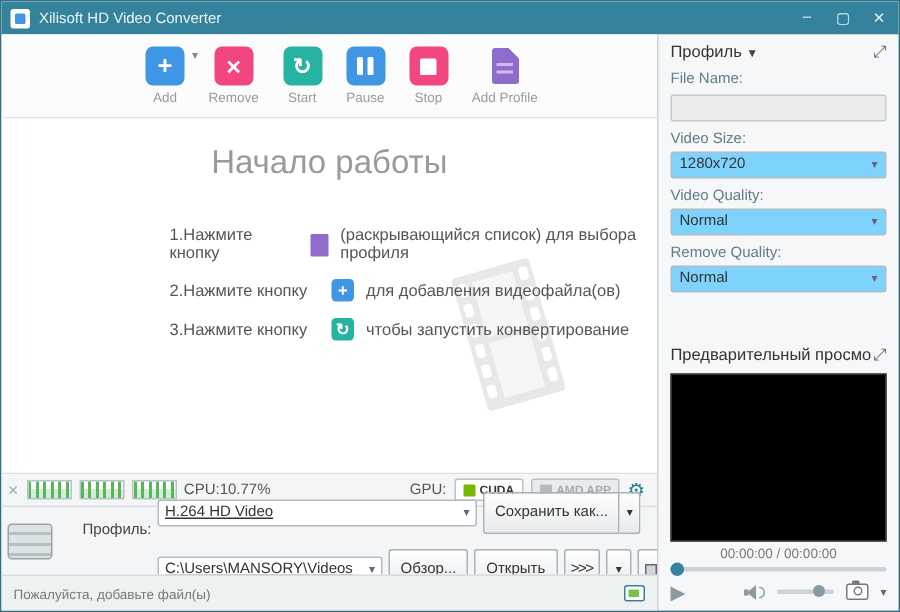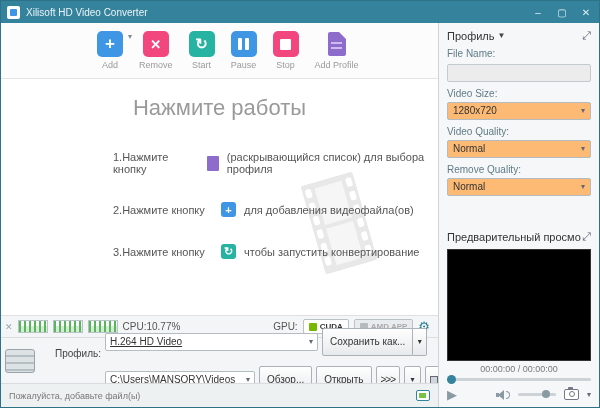--- a/index.html
+++ b/index.html
@@ -33,21 +33,21 @@
   .pausebars { display:flex; gap:3px; }
   .pausebars i { width:4px; height:12px; background:#fff; border-radius:1px; }
   .stopsq { width:11px; height:11px; background:#fff; border-radius:1px; }
   .page { width:18px; height:24px; background:#8d6ccb; border-radius:2px; position:relative; }
   .page::before { content:''; position:absolute; right:0; top:0; border-style:solid; border-width:0 7px 7px 0; border-color:transparent #fcfcfc transparent transparent; }
   .page::after { content:''; position:absolute; left:3px; top:10px; width:11px; height:2px; background:#cdbbee; box-shadow:0 5px 0 #cdbbee; }
   .tlabel { font-size:9px; color:#9a9a9a; }
   
   .content { flex:1; position:relative; background:#fff; overflow:hidden; }
   .h1 { text-align:center; color:#9a9a9a; font-size:22px; font-weight:normal; margin-top:16px; }
-  .steps { margin:30px 0 0 112px; display:flex; flex-direction:column; gap:27px; position:relative; z-index:2; }
+  .steps { margin:30px 0 0 112px; display:flex; flex-direction:column; gap:11px; position:relative; z-index:2; }
   .step { display:flex; align-items:center; gap:8px; font-size:11px; color:#555; }
   .step .pre { width:100px; }
   .sico { width:15px; height:15px; border-radius:3px; display:flex; align-items:center; justify-content:center; color:#fff; font-size:11px; font-weight:bold; flex:0 0 auto; }
   .sico.p { background:#8d6ccb; width:12px; height:15px; border-radius:1px; }
   .sico.b { background:#3f96e4; }
   .sico.t { background:#26b3a2; }
   .film { position:absolute; right:72px; top:98px; transform:rotate(-16deg); opacity:.95; z-index:1; }
   
   .cpurow { height:22px; background:#f3f5f6; border-top:1px solid #e0e0e0; display:flex;
             align-items:center; gap:5px; padding:0 8px 0 4px; flex:0 0 auto; font-size:10px; color:#555; }
@@ -93,21 +93,21 @@
   
   .sidebar { flex:1; background:#f6f7f8; border-left:1px solid #cfd4d6; display:flex;
              flex-direction:column; padding:6px 8px 6px 8px; min-height:0; }
   .shead { display:flex; align-items:center; font-size:11px; color:#333; margin-bottom:6px; }
   .shead .txt { white-space:nowrap; overflow:hidden; }
   .shead .car { font-size:8px; color:#444; margin-left:3px; }
   .expand { margin-left:auto; color:#667; font-size:11px; cursor:pointer; }
   .fld { margin-bottom:6px; }
   .flabel { font-size:10px; color:#5f7b87; margin-bottom:3px; }
   .sinput { width:100%; height:18px; border:1px solid #c3cacd; background:#ececec; border-radius:2px; font-size:10px; padding:0 4px; font-family:"Liberation Sans",sans-serif; }
-  .sdd { width:100%; height:18px; border:1px solid #b3bcc1; background:#fdba74; border-radius:2px;
+  .sdd { width:100%; height:18px; border:1px solid #b3bcc1; background:#7dd3fc; border-radius:2px;
          display:flex; align-items:center; font-size:10px; color:#333; padding:0 5px; cursor:pointer; }
   .sdd .val { flex:1; }
   .sdd .car { font-size:8px; color:#667; }
   .spacer { flex:1; }
   .screen { width:100%; height:112px; background:#000; border:1px solid #333; flex:0 0 auto; }
   .timerow { font-size:9px; color:#777; text-align:center; margin-top:3px; }
   .seek { height:3px; background:#ccd2d5; border-radius:2px; margin-top:4px; position:relative; cursor:pointer; }
   .seek .knob { position:absolute; left:0; top:-3px; width:9px; height:9px; border-radius:50%; background:#35829c; }
   .pctrls { display:flex; align-items:center; margin-top:7px; gap:8px; }
   .play { color:#8a9aa3; font-size:13px; line-height:1; cursor:pointer; }
@@ -175,21 +175,21 @@
         </div>
         <div class="tbtn">
           <span class="tico profile">
               <span class="page"></span>
             </span>
           <span class="tlabel">Add Profile</span>
         </div>
       </div>
 
       <div class="content">
-        <div class="h1">Нажмите работы</div>
+        <div class="h1">Начало работы</div>
         <div class="steps">
           <div class="step">
             <span class="pre">1.Нажмите кнопку</span>
             <span class="sico p"></span>
             <span>(раскрывающийся список) для выбора профиля</span>
           </div>
           <div class="step">
             <span class="pre">2.Нажмите кнопку</span>
             <span class="sico b">+</span>
             <span>для добавления видеофайла(ов)</span>

